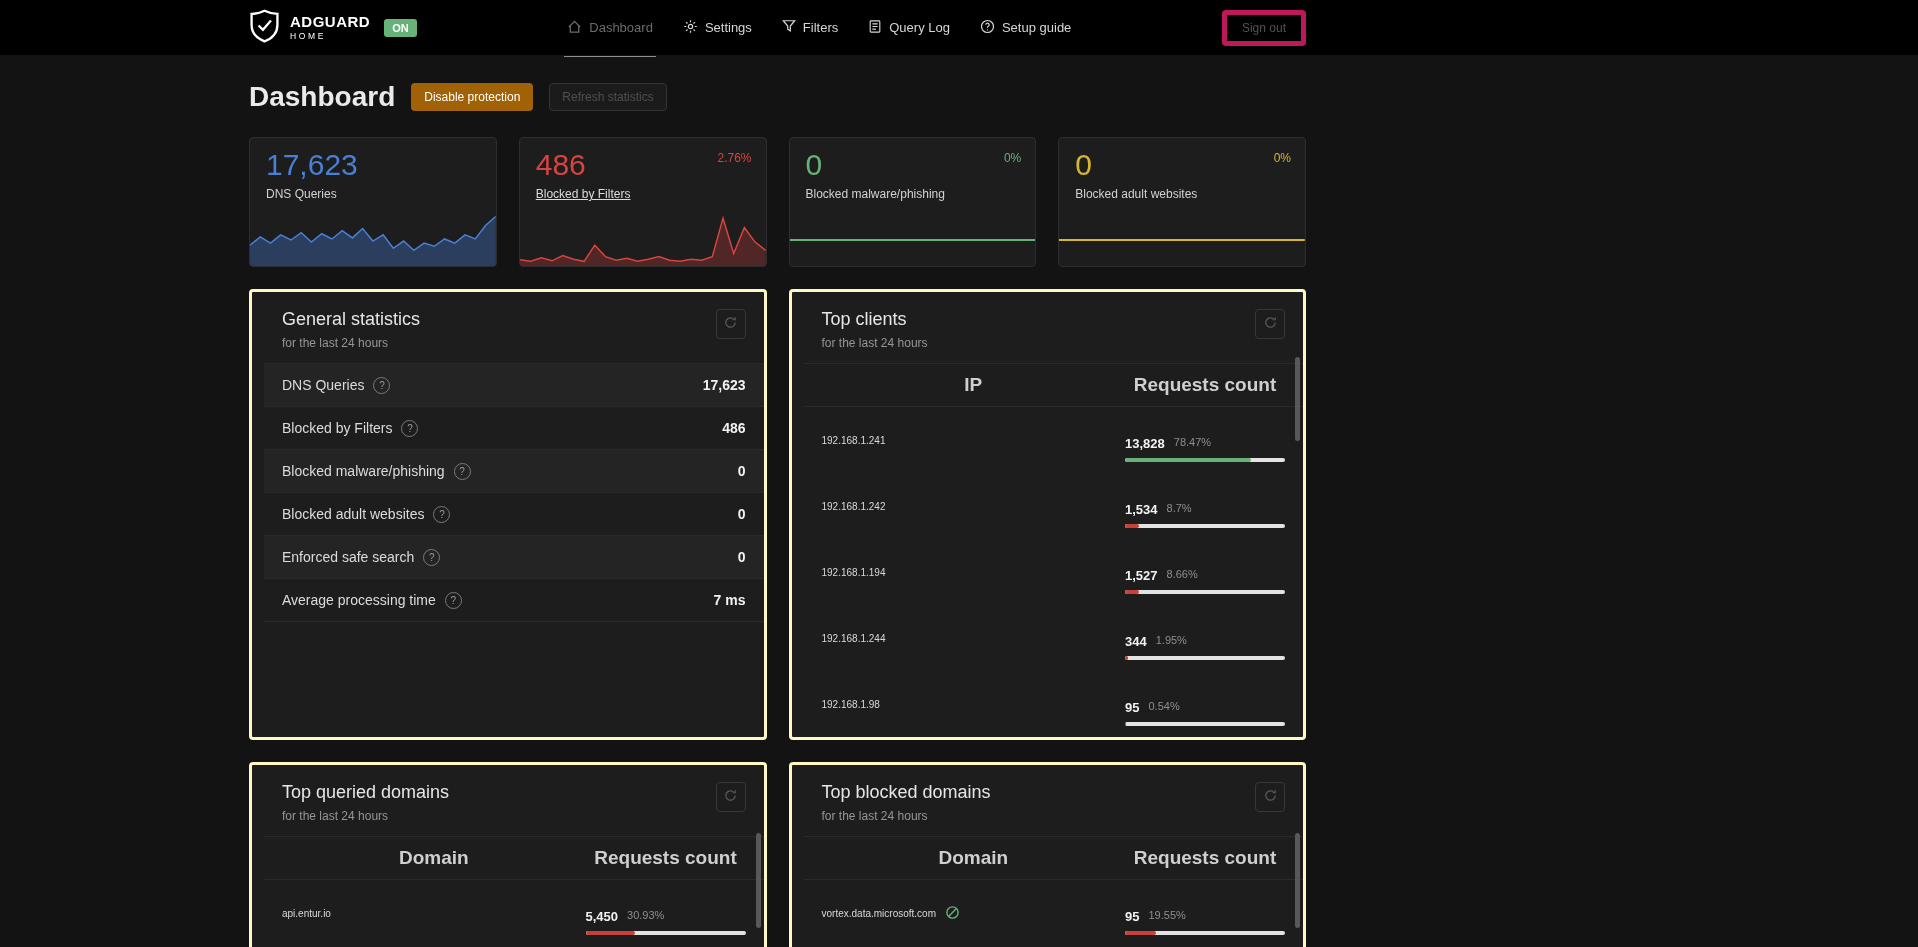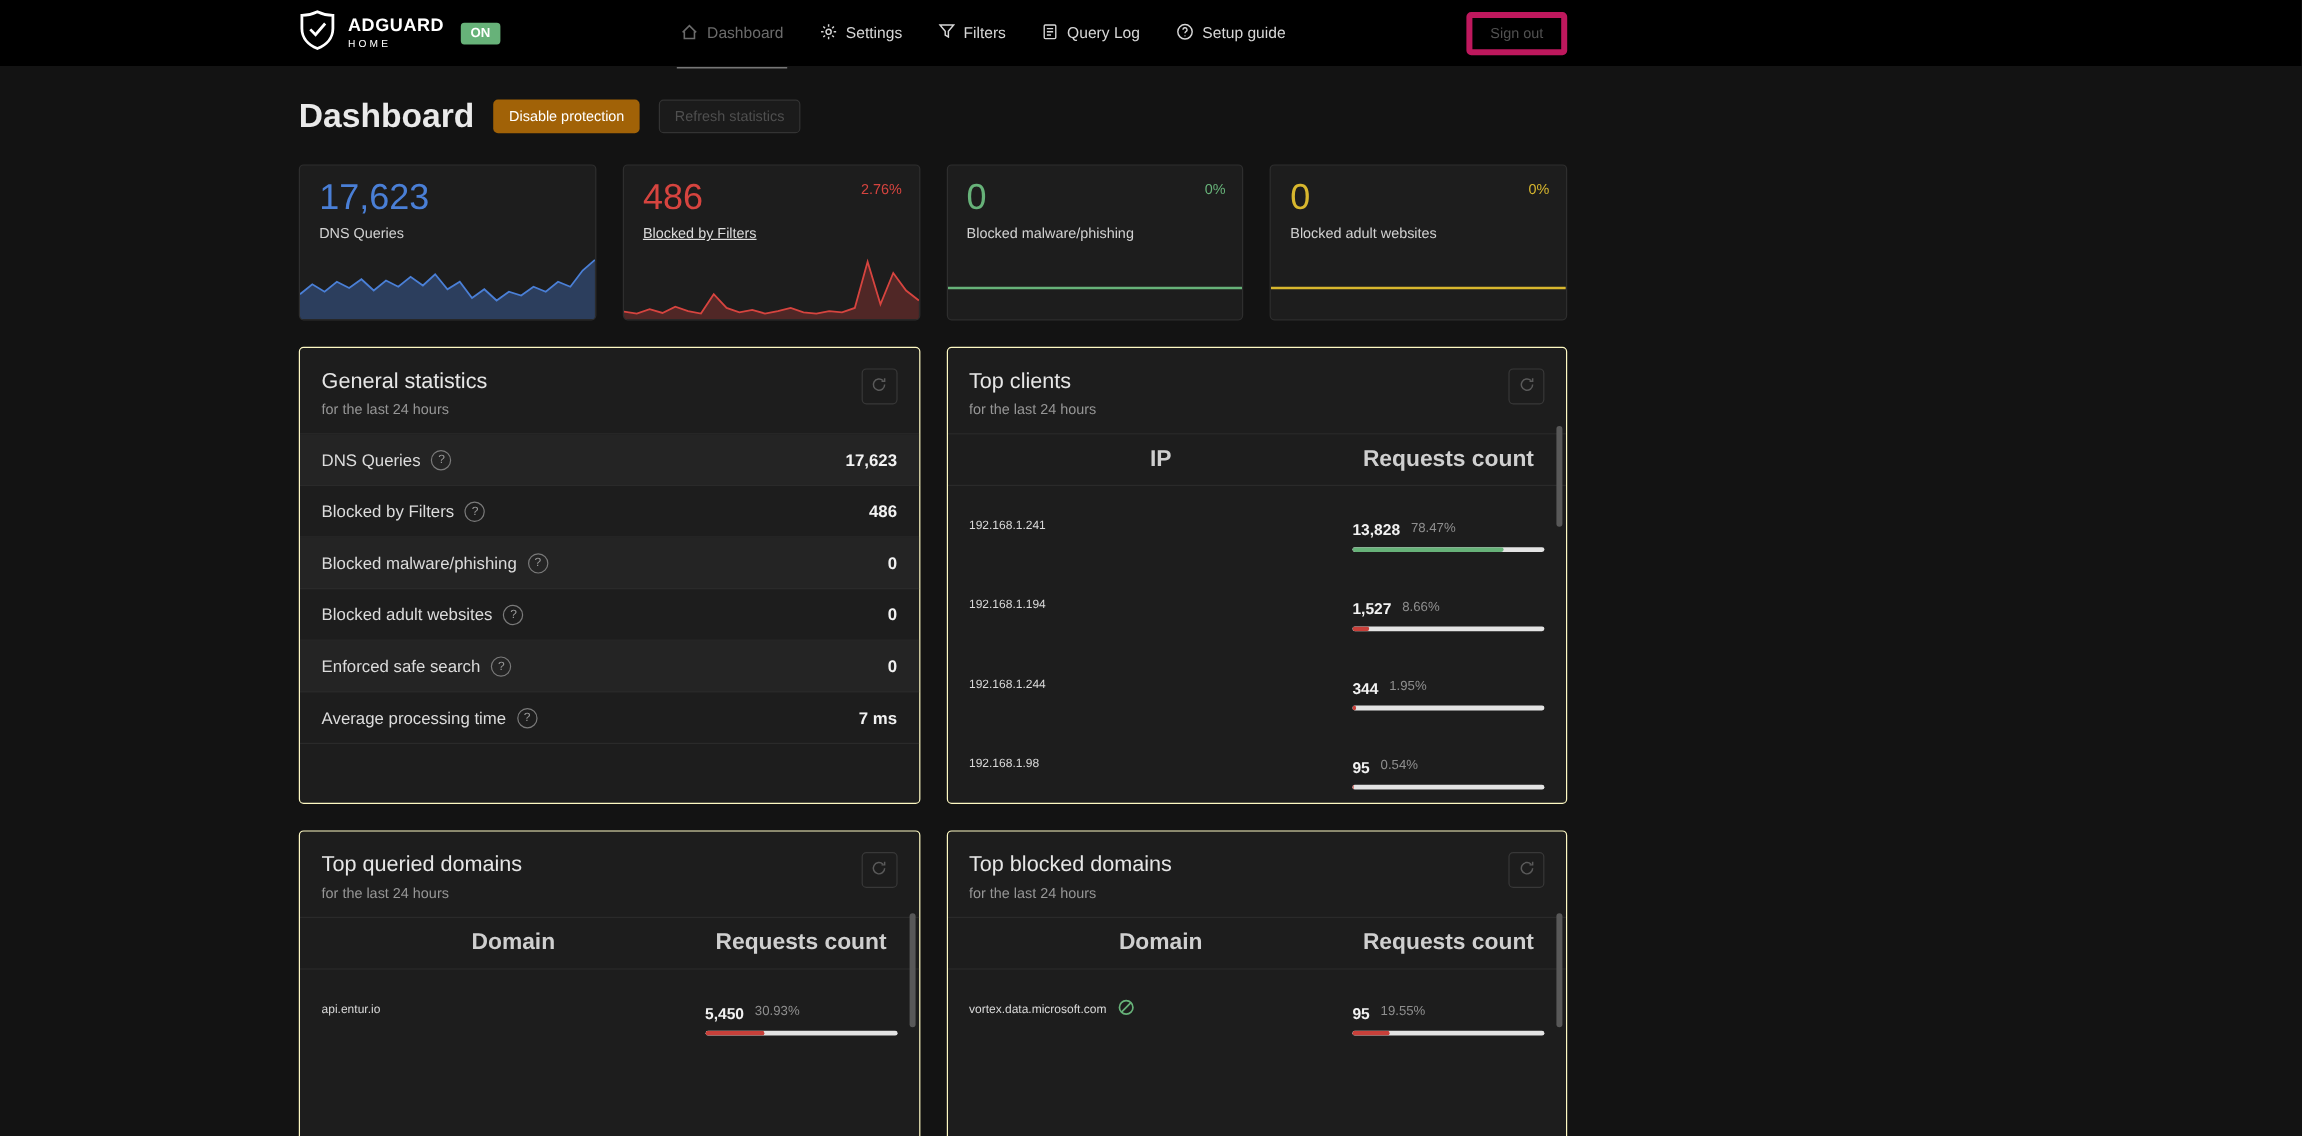--- a/index.html
+++ b/index.html
@@ -31,21 +31,21 @@
 
   .stats-grid { display:grid; grid-template-columns:repeat(4,1fr); gap:22px; margin-bottom:22px; }
   .stat-card { position:relative; height:130px; background:#1d1d1d; border:1px solid #2e2e2e; border-radius:4px; overflow:hidden; }
   .stat-value { font-size:30px; padding:10px 16px 0; }
   .stat-label { display:inline-block; font-size:12px; color:#d2d2d2; margin:5px 16px 0; }
   .stat-label.link { text-decoration:underline; cursor:pointer; color:#dcdcdc; }
   .stat-pct { position:absolute; top:13px; right:14px; font-size:12px; }
   .spark { position:absolute; left:0; right:0; bottom:0; height:52px; }
 
   .two-grid { display:grid; grid-template-columns:1fr 1fr; gap:22px; margin-bottom:22px; }
-  .card { position:relative; background:#1d1d1d; border:1px solid #fef9c3; border-radius:4px; overflow:hidden; }
+  .card { position:relative; background:#1d1d1d; border:3px solid #fef9c3; border-radius:4px; overflow:hidden;padding-left:12px; }
   .bottom .card { min-height:420px; }
   .card-head { display:flex; justify-content:space-between; align-items:flex-start; padding:17px 18px 13px; }
   .card-title { font-size:18px; color:#e6e6e6; }
   .card-sub { font-size:12px; color:#969696; margin-top:6px; }
   .refresh-btn { width:30px; height:30px; border:1px solid #383838; border-radius:4px; background:transparent; color:#5a5a5a; display:flex; align-items:center; justify-content:center; cursor:pointer; }
 
   .gs-rows { border-top:1px solid #2a2a2a; }
   .gs-row { display:flex; align-items:center; justify-content:space-between; height:43px; padding:0 18px; border-bottom:1px solid #2a2a2a; }
   .gs-row:nth-child(odd) { background:#242424; }
   .gs-label { display:flex; align-items:center; gap:9px; font-size:14px; color:#dcdcdc; }
@@ -270,20 +270,34 @@
               <span class="t-count-num">13,828</span>
               <span class="t-count-pct">78.47%</span>
             </div>
           <div class="bar-track">
               <div class="bar-fill" style="width: 78.47%; background: rgb(103, 178, 121);"></div>
             </div>
         </div>
       </div>
       <div class="t-row">
         <div class="t-main">
+            <span>192.168.1.242</span>
+          </div>
+        <div class="t-count">
+          <div class="t-count-line">
+              <span class="t-count-num">1,534</span>
+              <span class="t-count-pct">8.7%</span>
+            </div>
+          <div class="bar-track">
+              <div class="bar-fill" style="width: 8.7%; background: rgb(200, 64, 58);"></div>
+            </div>
+        </div>
+      </div>
+      <div class="t-row">
+        <div class="t-main">
             <span>192.168.1.194</span>
           </div>
         <div class="t-count">
           <div class="t-count-line">
               <span class="t-count-num">1,527</span>
               <span class="t-count-pct">8.66%</span>
             </div>
           <div class="bar-track">
               <div class="bar-fill" style="width: 8.66%; background: rgb(200, 64, 58);"></div>
             </div>

